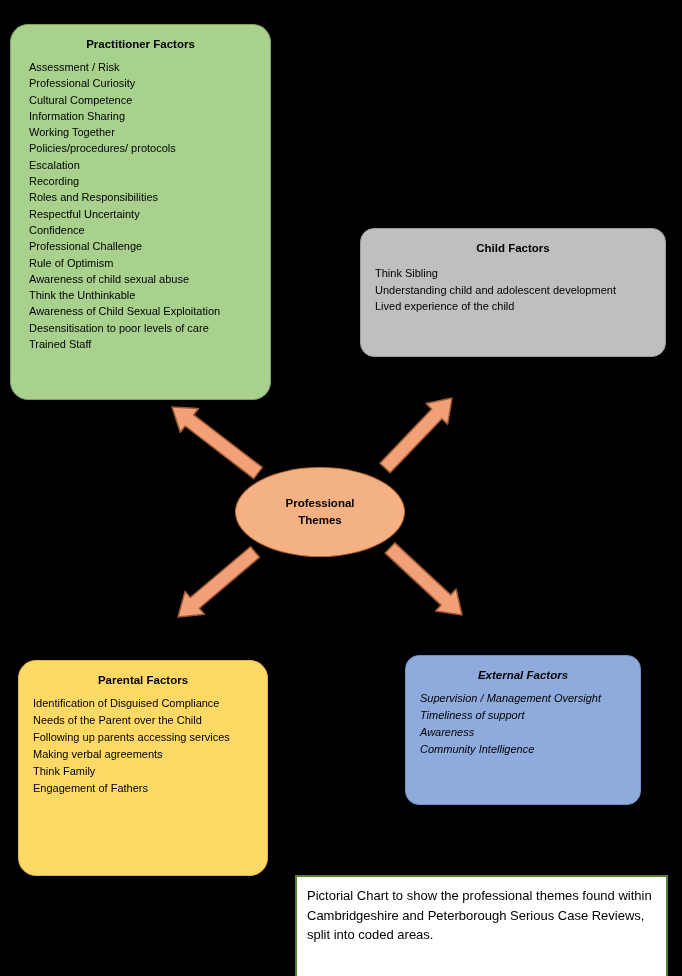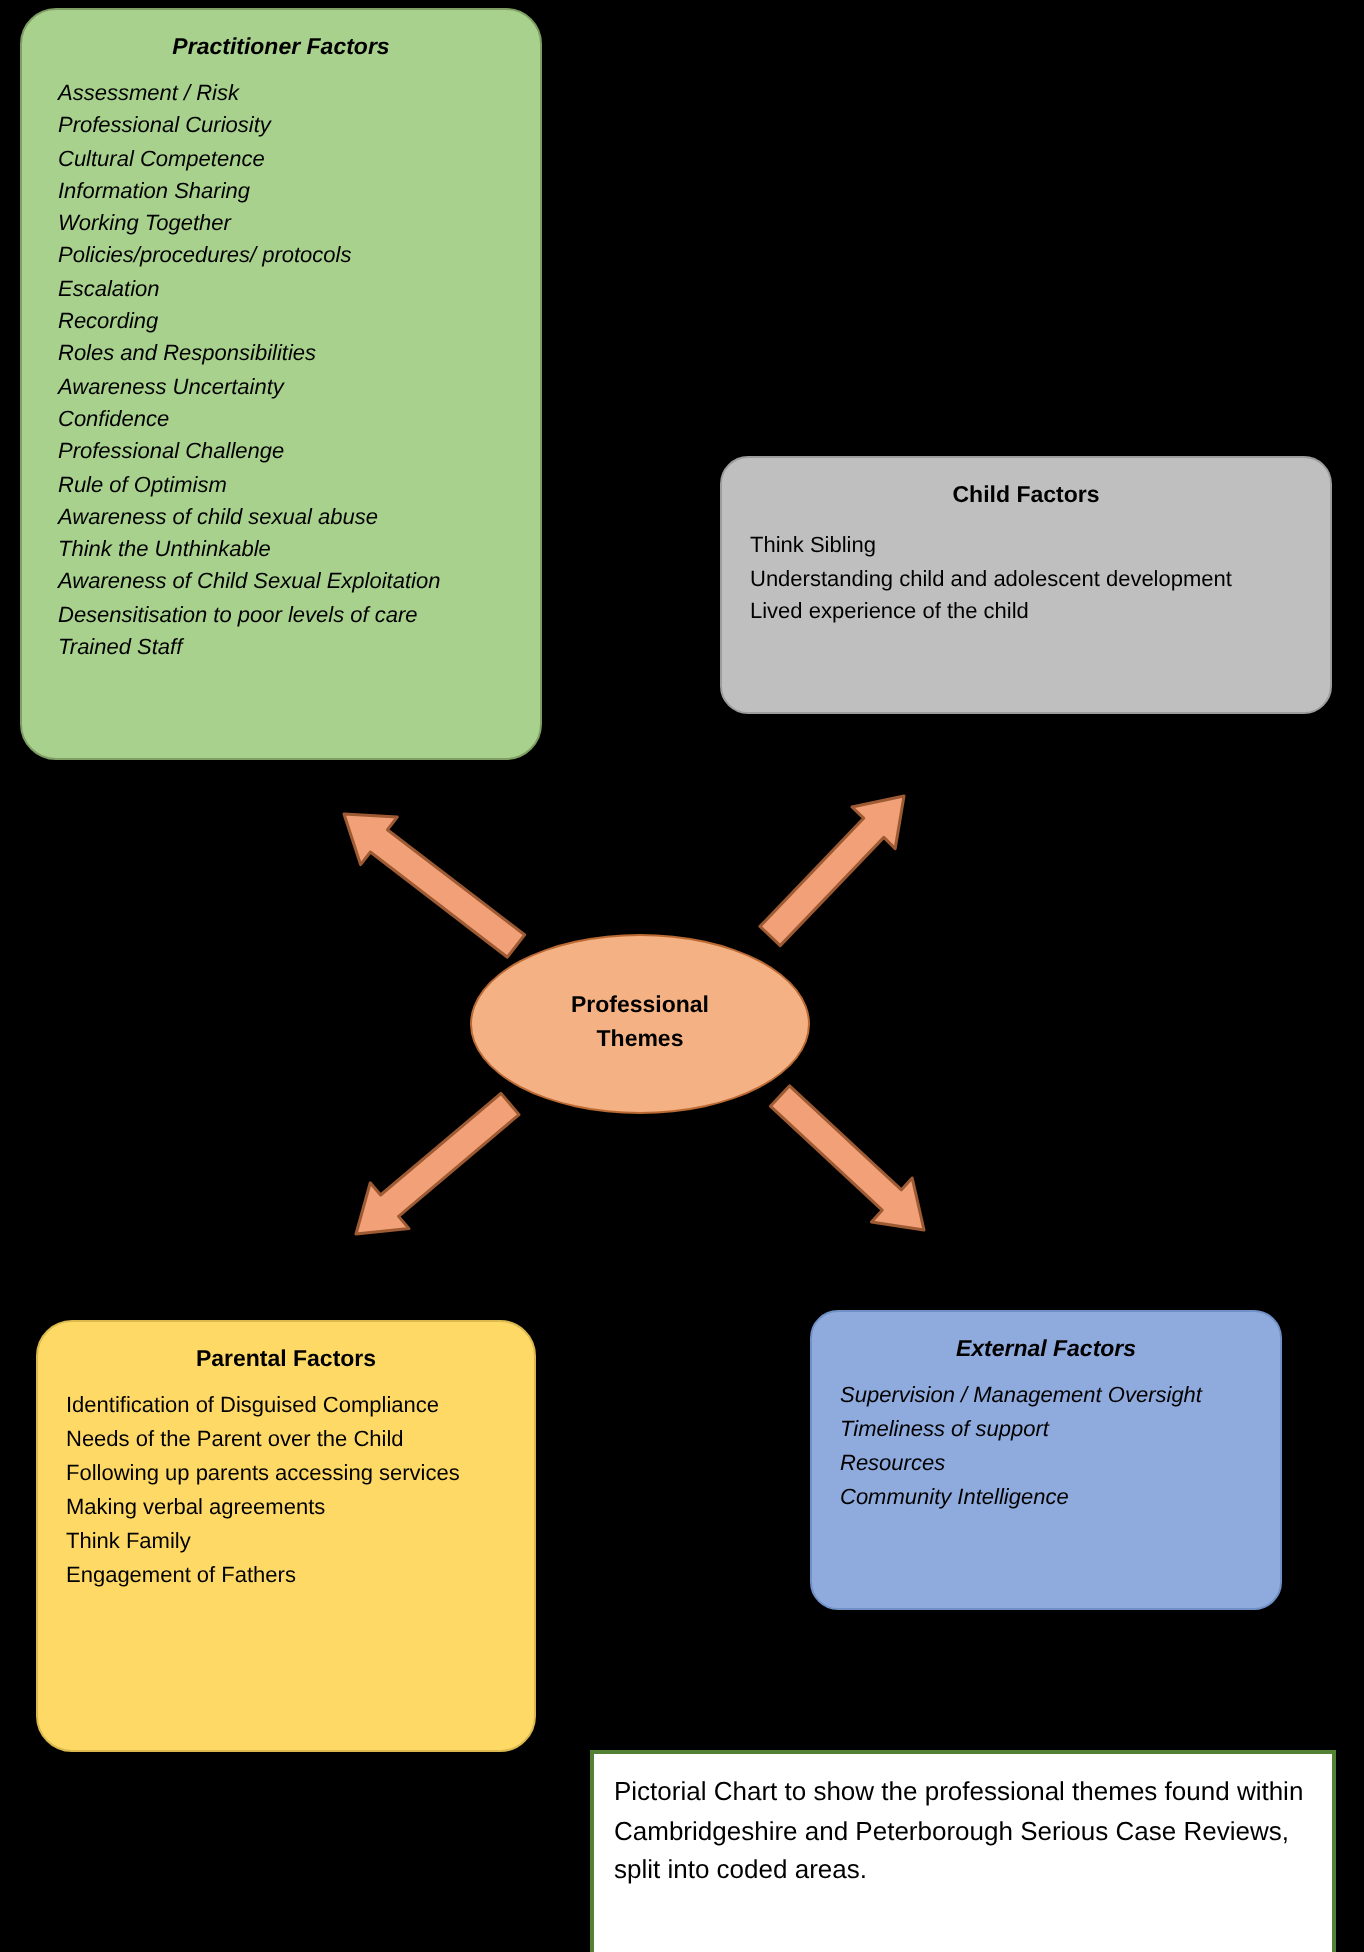--- a/index.html
+++ b/index.html
@@ -11,23 +11,23 @@
   }
   .arrows { position:absolute; left:0; top:0; width:682px; height:976px; pointer-events:none; }
   .arrow { fill:var(--arrow-fill,#f1a077); stroke:var(--arrow-stroke,#9e5b33); stroke-width:1.5; stroke-linejoin:round; }
 
   .box { position:absolute; }
   .box-title { text-align:center; font-weight:bold; font-size:11.5px; padding-top:13px; }
   .box-items { font-size:11px; margin-top:9px; }
   .box-items .item { white-space:normal; }
 
   .box.practitioner {
-    left:10px; top:4px; width:261px; height:376px;
+    left:10px; top:24px; width:261px; height:376px;
     background:var(--practitioner-fill,#a9d18e);
-    border:1px solid #7f9e63; border-radius:18px;font-style:italic;
+    border:1px solid #7f9e63; border-radius:18px;
   }
   .box.practitioner .box-items { padding:0 16px 0 18px; line-height:16.3px; }
 
   .box.child {
     left:360px; top:228px; width:306px; height:129px;
     background:var(--child-fill,#bfbfbf);
     border:1px solid #9d9d9d; border-radius:14px;
   }
   .box.child .box-items { padding:0 12px 0 14px; line-height:16.5px; margin-top:11px; }
 
@@ -76,21 +76,21 @@
     <div class="box-items">
         <div class="item">Assessment / Risk</div>
         <div class="item">Professional Curiosity</div>
         <div class="item">Cultural Competence</div>
         <div class="item">Information Sharing</div>
         <div class="item">Working Together</div>
         <div class="item">Policies/procedures/ protocols</div>
         <div class="item">Escalation</div>
         <div class="item">Recording</div>
         <div class="item">Roles and Responsibilities</div>
-        <div class="item">Awareness Uncertainty</div>
+        <div class="item">Respectful Uncertainty</div>
         <div class="item">Confidence</div>
         <div class="item">Professional Challenge</div>
         <div class="item">Rule of Optimism</div>
         <div class="item">Awareness of child sexual abuse</div>
         <div class="item">Think the Unthinkable</div>
         <div class="item">Awareness of Child Sexual Exploitation</div>
         <div class="item">Desensitisation to poor levels of care</div>
         <div class="item">Trained Staff</div>
       </div>
   </div>
@@ -119,21 +119,21 @@
         <div class="item">Think Family</div>
         <div class="item">Engagement of Fathers</div>
       </div>
   </div>
 
   <div class="box external">
     <div class="box-title">External Factors</div>
     <div class="box-items">
         <div class="item">Supervision / Management Oversight</div>
         <div class="item">Timeliness of support</div>
-        <div class="item">Resources</div>
+        <div class="item">Awareness</div>
         <div class="item">Community Intelligence</div>
       </div>
   </div>
 
   <div class="caption-box">
     <span>Pictorial Chart to show the professional themes found within Cambridgeshire and Peterborough Serious Case Reviews, split into coded areas.</span>
   </div>
 
 </div>
 

